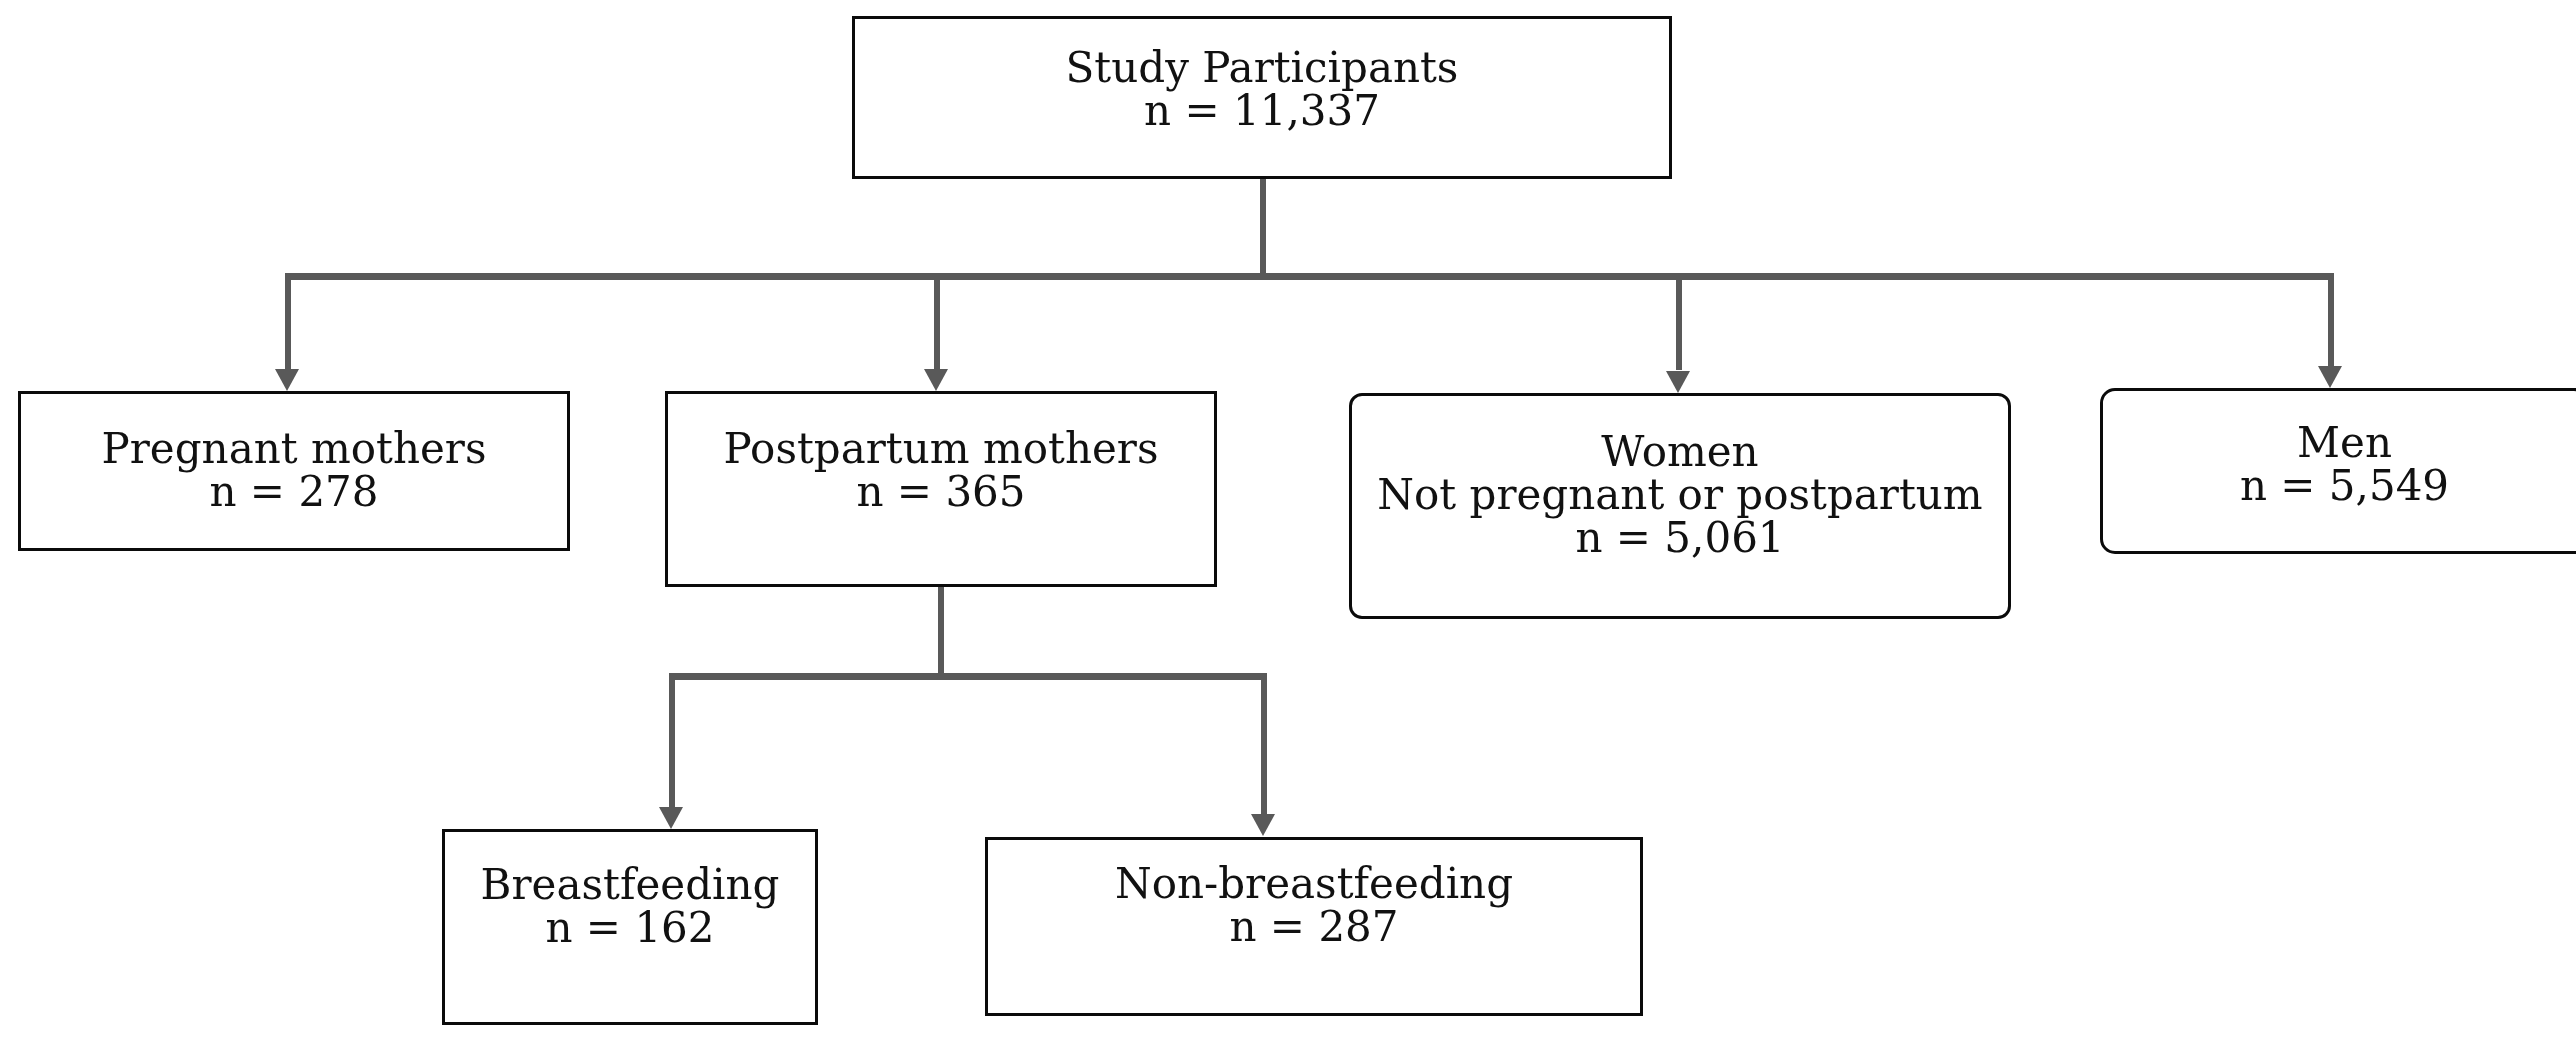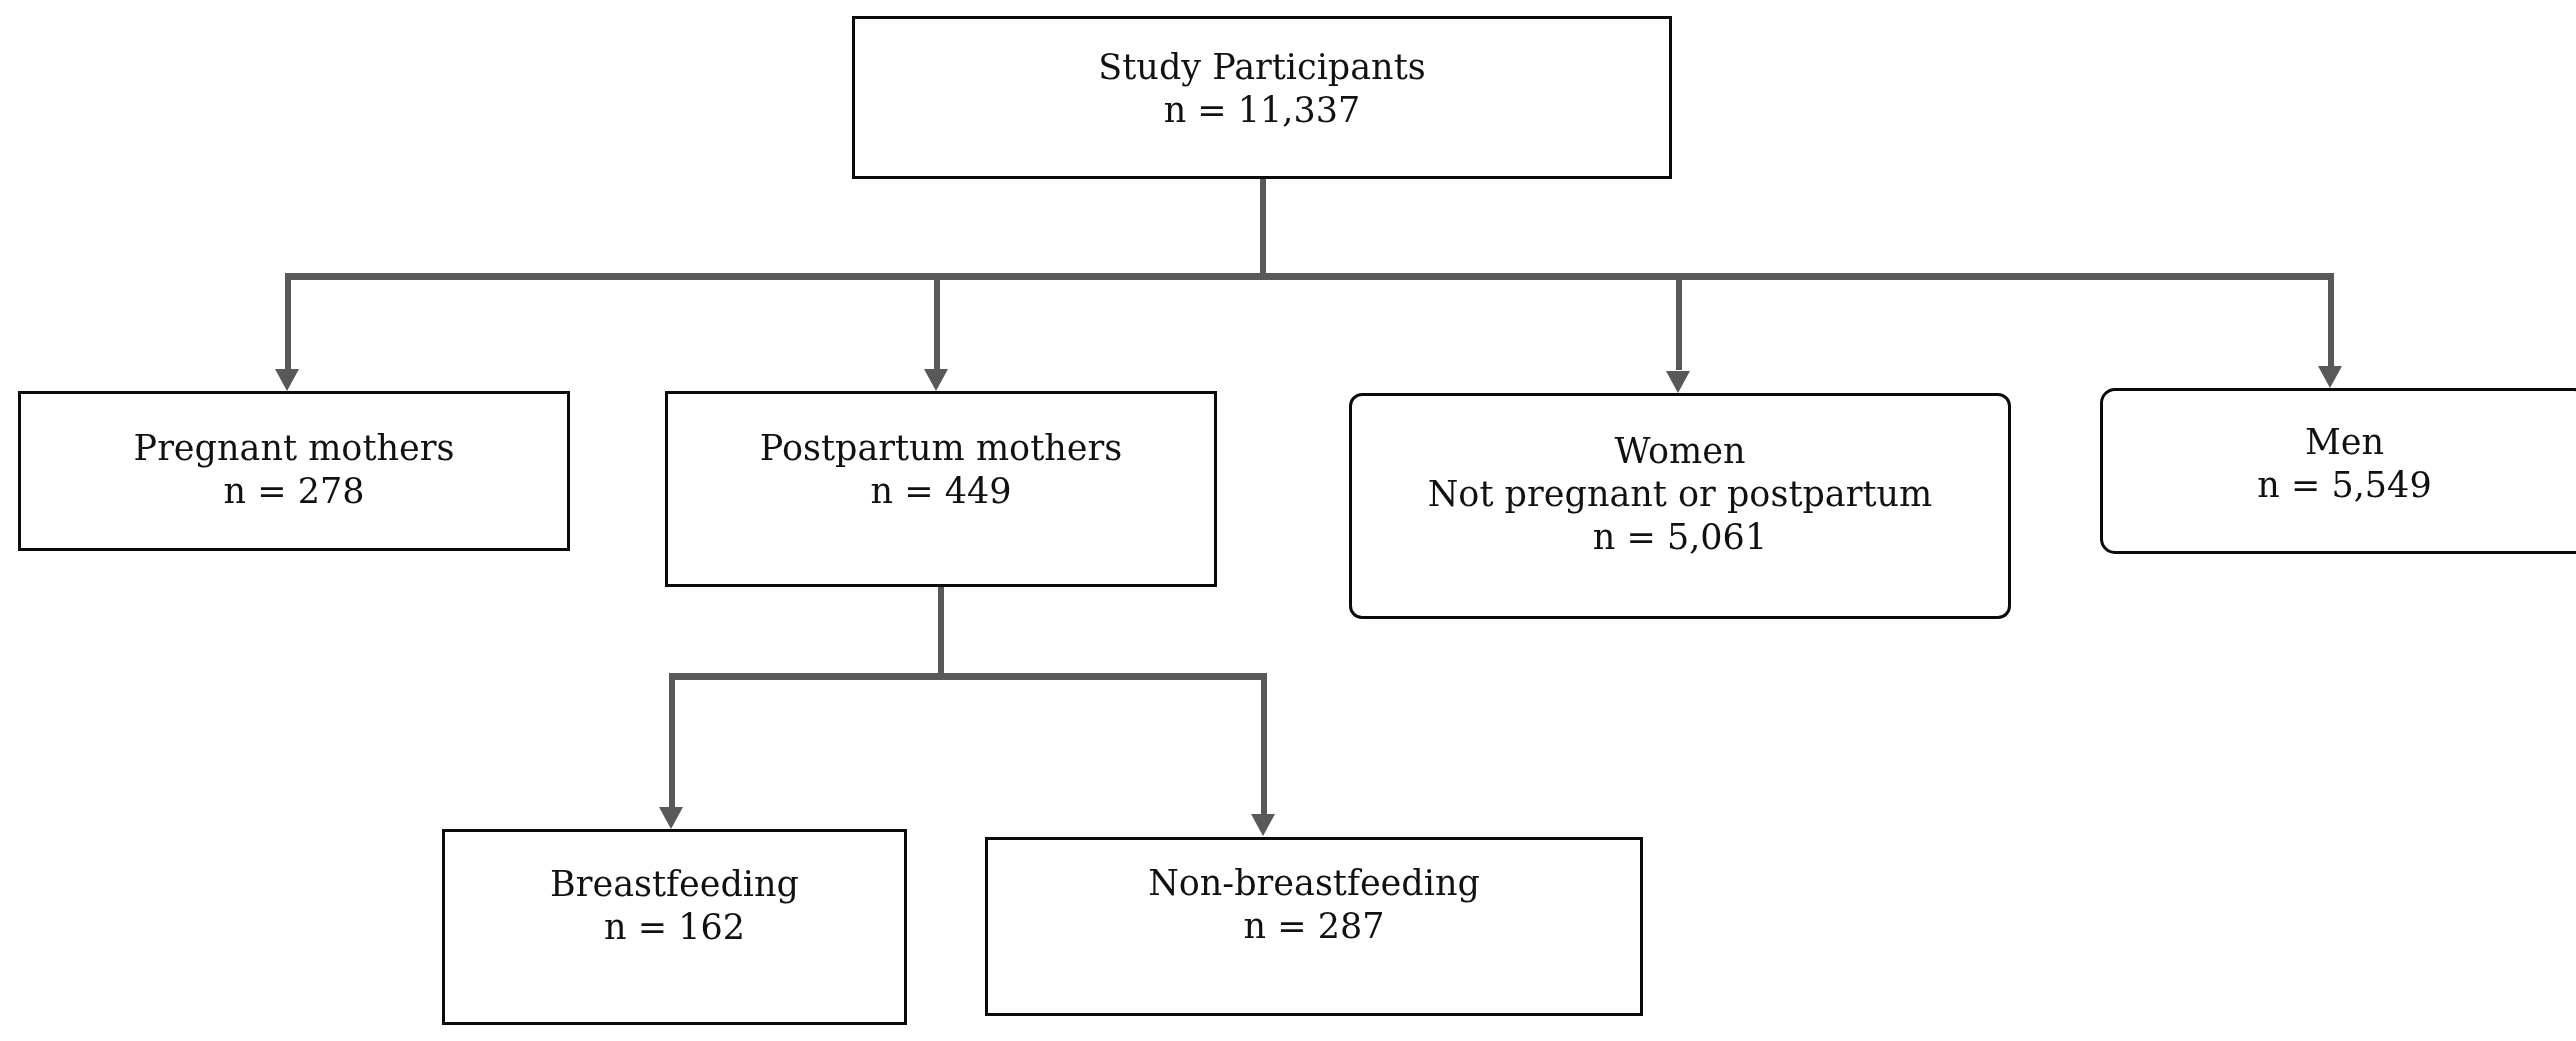--- a/index.html
+++ b/index.html
@@ -17,31 +17,31 @@
   }
 
   
   .node {
     position: absolute;
     box-sizing: border-box;
     background: #ffffff;
     border: 3px solid #0b0b0b;
     text-align: center;
     color: #111111;
-    font-size: 35px;
+    font-size: 42px;
     line-height: 43px;
   }
   .node .line { width: 100%; }
 
   .node-study         { left: 852px; top: 16.4px;   width: 820px; height: 163px; padding-top: 27px; }
   .node-pregnant      { left: 18px;   top: 391px;  width: 552px;  height: 160px; padding-top: 33px; }
   .node-postpartum    { left: 665px;  top: 391px;  width: 552px;  height: 196px; padding-top: 33px; }
   .node-women         { left: 1349px; top: 393px;  width: 662px;  height: 226px; padding-top: 34px; border-radius: 13px; }
   .node-men           { left: 2100px; top: 388px;  width: 489px;  height: 166px; padding-top: 30px; border-radius: 15px; }
-  .node-breastfeeding { left: 442px;  top: 829px; width: 465px;  height: 196px; padding-top: 31px; }
+  .node-breastfeeding { left: 442px;  top: 829px; width: 376px;  height: 196px; padding-top: 31px; }
   .node-nonbreast     { left: 985px; top: 837px; width: 658px;  height: 179px; padding-top: 22.4px; }
 
   
   .conn {
     position: absolute;
     background: #595959;
   }
   .trunk-a   { left: 1260px; top: 179px; width: 6px;    height: 98px; }
   .hline-1   { left: 285px;  top: 273px; width: 2049px; height: 6.7px;   }
   .v-pregnant   { left: 285px;  top: 276px; width: 6px; height: 93px; }
@@ -98,21 +98,21 @@
     <div class="line">n = 11,337</div>
   </div>
 
   <div class="node node-pregnant">
     <div class="line">Pregnant mothers</div>
     <div class="line">n = 278</div>
   </div>
 
   <div class="node node-postpartum">
     <div class="line">Postpartum mothers</div>
-    <div class="line">n = 449</div>
+    <div class="line">n = 365</div>
   </div>
 
   <div class="node node-women">
     <div class="line">Women</div>
     <div class="line">Not pregnant or postpartum</div>
     <div class="line">n = 5,061</div>
   </div>
 
   <div class="node node-men">
     <div class="line">Men</div>

